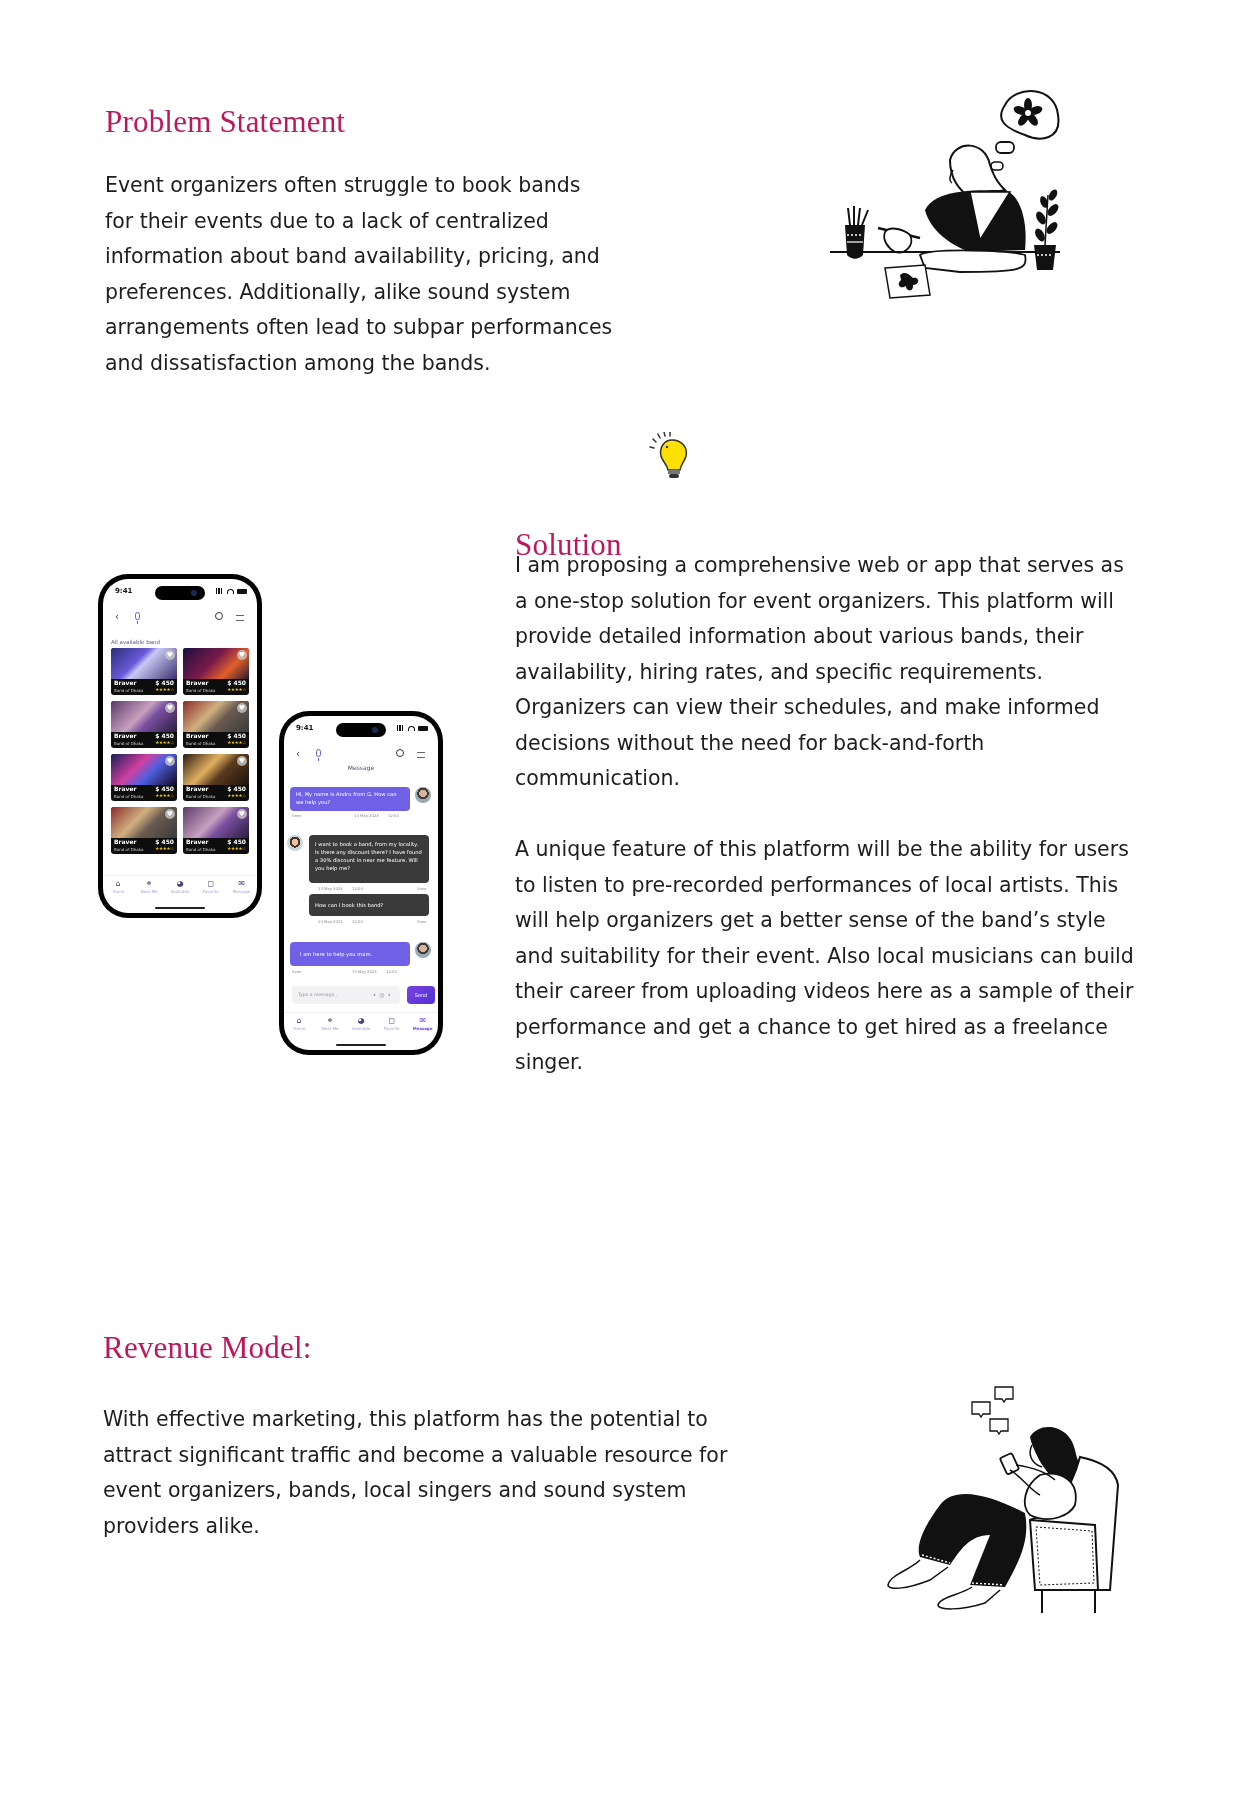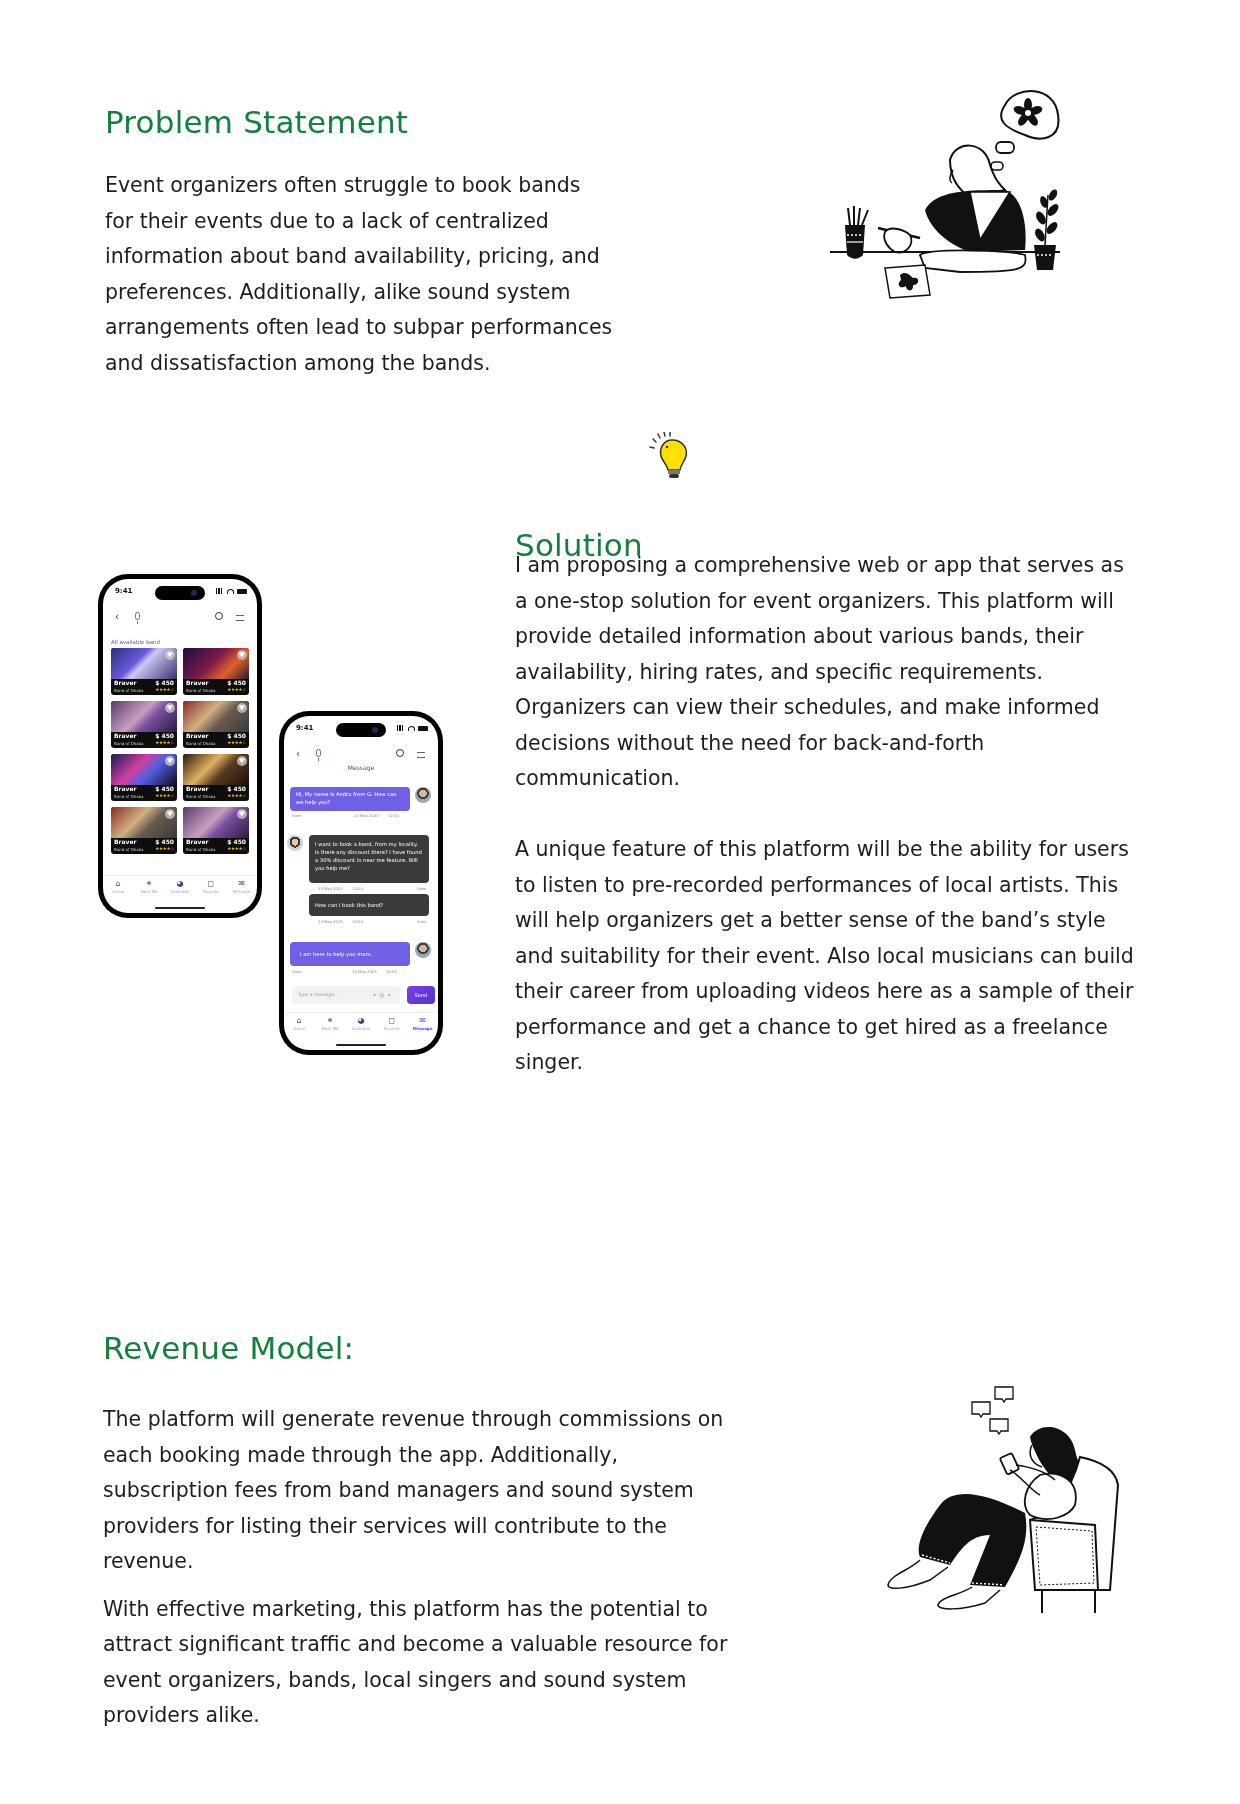--- a/index.html
+++ b/index.html
@@ -1,19 +1,19 @@
 <!DOCTYPE html>
 <html><head>
 <meta charset="utf-8">
 <style>
   html, body { margin:0; padding:0; background:#ffffff; }
   body { width:1240px; height:1804px; position:relative; overflow:hidden;
          font-family:"DejaVu Sans", "Liberation Sans", sans-serif; color:#1a1a1a; }
   .abs { position:absolute; }
-  h2 { margin:0; font-weight:500; font-size:31px; color:#15803d; letter-spacing:0.2px; }
+  h2 { margin:0; font-weight:500; font-size:31px; color:#be185d; letter-spacing:0.2px;font-family:Liberation Serif, serif; }
   .para { margin:0; font-size:20.5px; line-height:35.5px; color:#1e1e1e; }
   .para + .para { margin-top:35.5px; }
   .tight + .tight { margin-top:12px; }
 
   
   .phone { position:absolute; background:#000; border-radius:30px; padding:5px; box-sizing:border-box; }
   .screen { width:100%; height:100%; background:#fff; border-radius:25px; position:relative; overflow:hidden; }
   .island { position:absolute; top:7px; left:50%; transform:translateX(-50%); width:50px; height:14px; background:#000; border-radius:8px; }
   .island::after { content:""; position:absolute; right:8px; top:4px; width:6px; height:6px; border-radius:50%; background:#1d2a55; }
   .statusbar { position:absolute; top:8px; left:10px; right:10px; height:12px; font-size:7px; font-weight:600; color:#111; }
@@ -317,21 +317,20 @@
           <span class="ti">✉</span>
           <span>Message</span>
         </div>
     </div>
     <div class="homebar"></div>
   </div>
 </div>
 
 <h2 class="abs" style="left:103px;top:1330px;">Revenue Model:</h2>
 <div class="abs" style="left:103px;top:1402px;width:630px;">
-  <p class="para tight">The platform will generate revenue through commissions on each booking made through the app. Additionally, subscription fees from band managers and sound system providers for listing their services will contribute to the revenue.</p>
   <p class="para tight">With effective marketing, this platform has the potential to attract significant traffic and become a valuable resource for event organizers, bands, local singers and sound system providers alike.</p>
 </div>
 
 <div class="abs" style="left:870px;top:1375px;width:250px;height:245px;">
   <svg width="250" height="245" viewBox="0 0 250 245">
 
     <g fill="#fff" stroke="#111" stroke-width="1.3">
       <path d="M 125 12 L 143 12 L 143 24 L 136 24 L 134 27 L 132 24 L 125 24 Z"></path>
       <path d="M 102 27 L 120 27 L 120 39 L 113 39 L 111 42 L 109 39 L 102 39 Z"></path>
       <path d="M 120 44 L 138 44 L 138 56 L 131 56 L 129 59 L 127 56 L 120 56 Z"></path>

